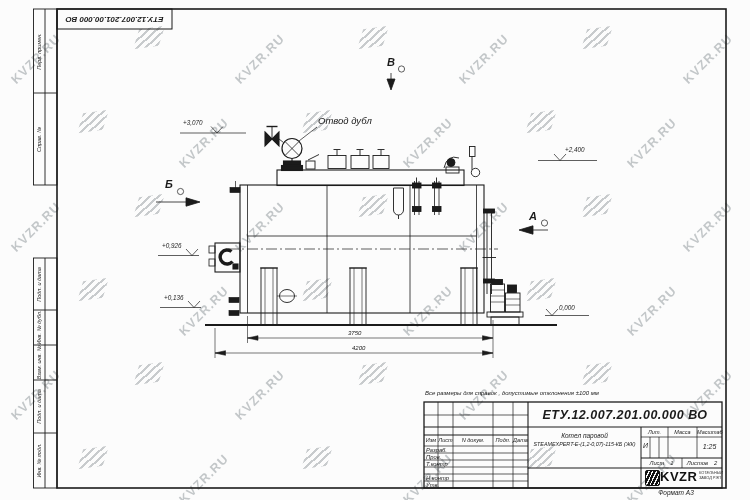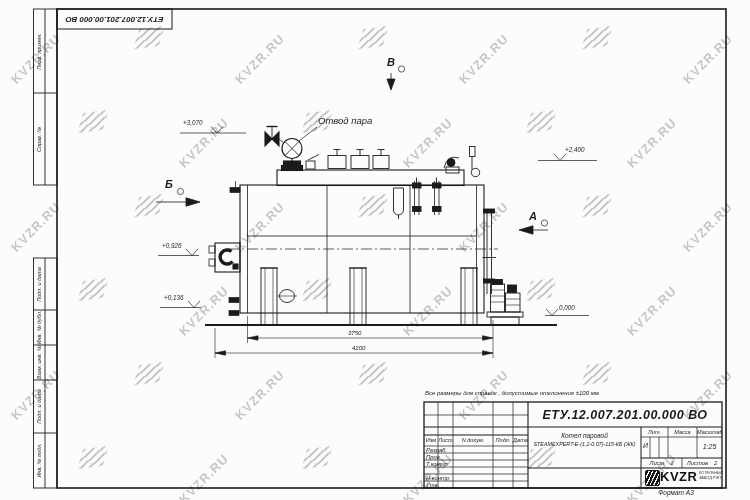--- a/index.html
+++ b/index.html
@@ -276,21 +276,21 @@
   <div class="t c" style="left:57px;top:9px;width:115px;height:20px;line-height:20px;font-size:8px;font-weight:bold;transform:rotate(180deg);">ЕТУ.12.007.201.00.000  ВО</div>
 
   <div class="vlab" style="left:-3px;top:45.5px;width:84px;">Перв. примен.</div>
   <div class="vlab" style="left:-7px;top:133.5px;width:92px;">Справ. №</div>
   <div class="vlab" style="left:13px;top:278.5px;width:52px;">Подп. и дата</div>
   <div class="vlab" style="left:21.5px;top:322px;width:35px;">Инв. № дубл.</div>
   <div class="vlab" style="left:21.5px;top:357px;width:35px;">Взам. инв. №</div>
   <div class="vlab" style="left:12.5px;top:401px;width:53px;">Подп. и дата</div>
   <div class="vlab" style="left:11.5px;top:455px;width:55px;">Инв. № подл.</div>
 
-  <div class="t" style="left:318px;top:115px;font-size:9.5px;">Отвод пара</div>
+  <div class="t" style="left:318px;top:115px;font-size:9.5px;">Отвод дубл</div>
   <div class="t" style="left:183px;top:119px;font-size:6.3px;">+3,070</div>
   <div class="t" style="left:565px;top:146px;font-size:6.3px;">+2,400</div>
   <div class="t" style="left:162px;top:242px;font-size:6.3px;">+0,926</div>
   <div class="t" style="left:164px;top:294px;font-size:6.3px;">+0,136</div>
   <div class="t" style="left:559px;top:304px;font-size:6.3px;">0,000</div>
   <div class="t" style="left:348px;top:330px;font-size:6px;">3750</div>
   <div class="t" style="left:352px;top:345px;font-size:6px;">4200</div>
   <div class="t" style="left:165px;top:178px;font-size:11px;font-weight:bold;">Б</div>
   <div class="t" style="left:387px;top:56px;font-size:11px;font-weight:bold;">В</div>
   <div class="t" style="left:529px;top:210px;font-size:11px;font-weight:bold;">А</div>

